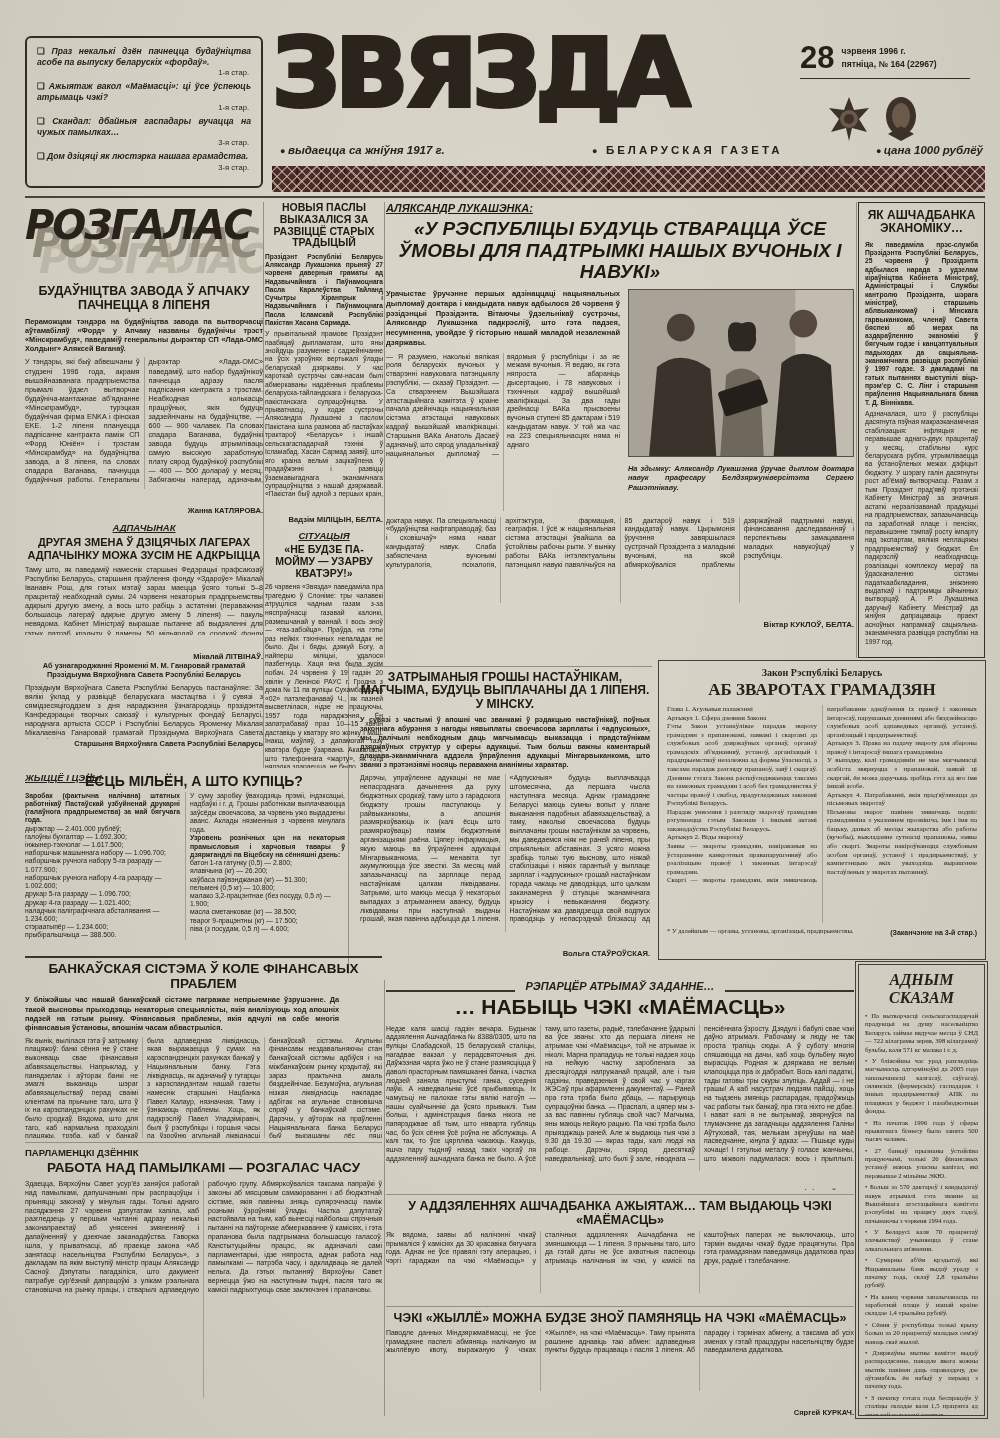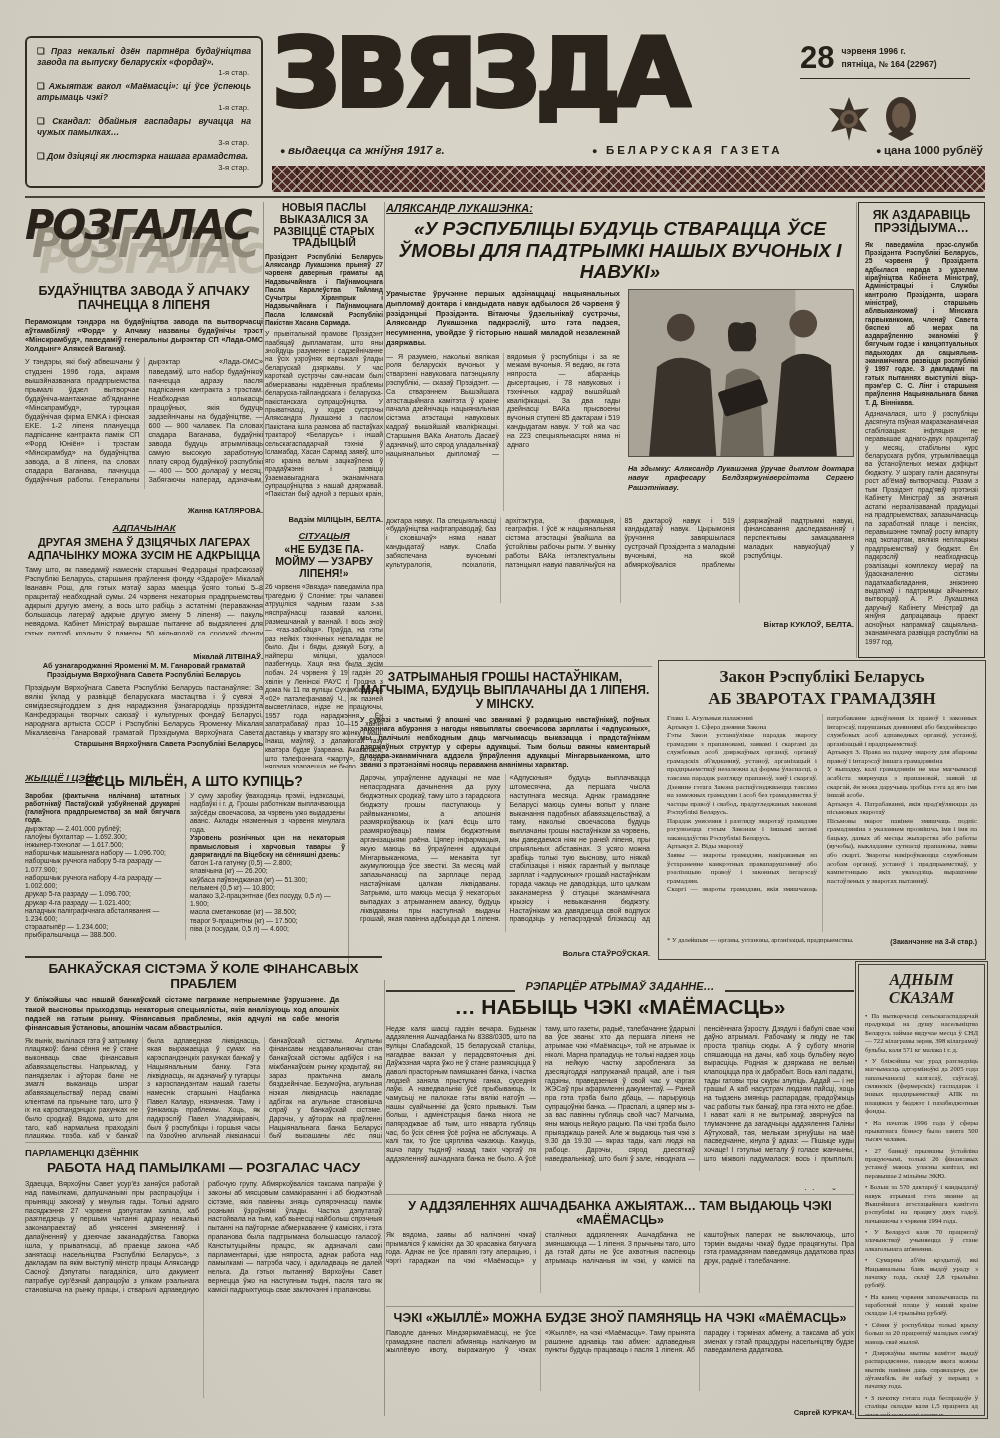--- a/index.html
+++ b/index.html
@@ -31,21 +31,21 @@
   }
   #dateblock { position:absolute; left:528px; top:14px; width:185px; }
   #day { font-size:31px; font-weight:bold; float:left; margin-right:7px; line-height:.9; }
   .dateline { font-size:8.6px; font-weight:bold; line-height:1.3; padding-top:2px; }
   #date-rule { clear:both; border-top:1.6px solid #332d26; margin-top:8px; width:170px; }
   #medals { position:absolute; left:556px; top:66px; width:150px; display:flex; gap:14px; align-items:center; }
   #tagline-row { position:absolute; left:272px; top:144px; width:713px; height:18px; font-size:11px; }
   .dotted:before { content:"● "; font-size:9px; }
   #founded { position:absolute; left:8px; top:0; font-weight:bold; font-style:italic; font-size:11.5px; }
   #paper-kind { position:absolute; left:320px; top:0; font-weight:bold; letter-spacing:3px; font-size:11.5px; }
-  #price-tag { position:absolute; right:2px; top:0; font-weight:bold; font-size:11.5px; }
+  #price-tag { position:absolute; right:2px; top:0; font-weight:bold; font-size:11.5px;font-style:italic; }
   #ornament { left:272px; top:166px; width:713px; height:26px;
     background-color:#4d2a23;
     background-image:
       repeating-linear-gradient(45deg, rgba(219,214,202,.55) 0 1.5px, transparent 1.5px 7px),
       repeating-linear-gradient(-45deg, rgba(219,214,202,.55) 0 1.5px, transparent 1.5px 7px),
       repeating-linear-gradient(90deg, rgba(0,0,0,.25) 0 2px, transparent 2px 24px);
   }
   #top-rule { left:25px; top:196px; width:960px; }
 
   
@@ -117,21 +117,21 @@
   #eco-body { font-size:6.7px; height:250px; }
 
   
   #teachers { left:352px; top:666px; width:300px; height:308px; padding:4px 2px 0 8px; border-top:1px solid #95907f; overflow:hidden; }
   #tea-title { font-size:12px; margin-bottom:5px; }
   #tea-lead { font-size:7.1px; line-height:1.27; margin-bottom:4px; }
   #tea-body { font-size:7px; height:158px; }
 
   
   #law { left:658px; top:660px; width:328px; height:300px; border:1.2px solid #45403a; padding:6px 8px 4px; font-family:"Liberation Serif", serif; overflow:hidden; }
-  #law-sup { font-size:17px; font-weight:bold; text-align:center; }
+  #law-sup { font-size:10px; font-weight:bold; text-align:center; }
   #law-title { font-size:17px; font-weight:bold; text-align:center; margin:2px 0 5px; }
   #law-body { font-size:6.9px; line-height:1.24; text-align:justify; column-count:2; column-gap:10px; column-rule:1px solid #a6a092; height:218px; white-space:pre-line; }
   #law-foot { display:flex; justify-content:space-between; margin-top:4px; font-size:6.6px; }
   #law-foot .continued { font-family:"Liberation Sans", sans-serif; }
 
   
   #reporter { left:386px; top:980px; width:468px; height:210px; overflow:hidden; }
   #rep-kicker-row { display:flex; align-items:flex-end; gap:10px; }
   #rep-kicker-row .bar { flex:1; height:2px; background:#3a342c; }
   #rep-kicker { font-size:11px; font-weight:bold; font-style:italic; white-space:nowrap; }
@@ -163,21 +163,21 @@
   .one-item:before { content:"•  "; }
 </style>
 </head>
 <body>
 
 <div class="page" aria-label="ЗВЯЗДА">
 
   <div class="abs" id="teasers">
 
       <div class="teaser-item">
-        <span class="t">Праз некалькі дзён партнёра будаўніцтва завода па выпуску беларускіх «фордаў».</span>
+        <span class="t">Праз некалькі дзён пачнецца будаўніцтва асобе па выпуску беларускіх «фордаў».</span>
         <div class="teaser-page">1-я стар.</div>
       </div>
 
       <div class="teaser-item">
         <span class="t">Ажыятаж вакол «Маёмасці»: ці ўсе ўспеюць атрымаць чэкі?</span>
         <div class="teaser-page">1-я стар.</div>
       </div>
 
       <div class="teaser-item">
         <span class="t">Скандал: дбайныя гаспадары вучацца на чужых памылках…</span>
@@ -292,21 +292,21 @@
 
   <div class="abs" id="colB">
     <article>
       <h2 class="headline" id="amb-title">НОВЫЯ ПАСЛЫ ВЫКАЗАЛІСЯ ЗА РАЗВІЦЦЁ СТАРЫХ ТРАДЫЦЫЙ</h2>
       <p class="lead" id="amb-lead">Прэзідэнт Рэспублікі Беларусь Аляксандр Лукашэнка прыняў 27 чэрвеня даверныя граматы ад Надзвычайнага і Паўнамоцнага Пасла Каралеўства Тайланд Сучытры Хіранпрык і Надзвычайнага і Паўнамоцнага Пасла Ісламскай Рэспублікі Пакістан Хасана Сармада.</p>
       <div class="bodytext clip" id="amb-body">У прывітальнай прамове Прэзідэнт паабяцаў дыпламатам, што яны знойдуць разуменне і садзейнічанне на ўсіх узроўнях вертыкалі ўлады беларускай дзяржавы. У час кароткай сустрэчы сам-насам былі абмеркаваны надзённыя праблемы беларуска-тайландскага і беларуска-пакістанскага супрацоўніцтва. У прыватнасці, у ходзе сустрэчы Аляксандра Лукашэнкі з паслом Пакістана ішла размова аб пастаўках трактароў «Беларусь» і іншай сельскагаспадарчай тэхнікі ў Ісламабад. Хасан Сармад заявіў, што яго краіна вельмі зацікаўлена ў прадаўжэнні і развіцці ўзаемавыгаднага эканамічнага супрацоўніцтва з нашай дзяржавай. «Пакістан быў адной з першых краін, якія прызналі незалежнасць Беларусі ў 1991 годзе. Прыступіўшы да абавязкаў Надзвычайнага і Паўнамоцнага Пасла ў Беларусі, я зраблю ўсё магчымае, каб адносіны паміж нашымі дзяржавамі працягвалі развівацца ў канструктыўным напрамку», — сказаў Хасан Сармад.</div>
       <div class="byline">Вадзім МІЛІЦЫН, БЕЛТА.</div>
     </article>
     <article>
       <span class="kicker" id="sit-kicker">СІТУАЦЫЯ</span>
-      <h2 class="headline" id="sit-title">«НЕ БУДЗЕ ПА-МОЙМУ — УЗАРВУ ЛІПЕНЯ!»</h2>
+      <h2 class="headline" id="sit-title">«НЕ БУДЗЕ ПА-МОЙМУ — УЗАРВУ КВАТЭРУ!»</h2>
       <div class="bodytext clip" id="sit-body">26 чэрвеня «Звязда» паведаміла пра трагедыю ў Слоніме: тры чалавекі атруціліся чадным газам з-за няспраўнасці газавай калонкі, размешчанай у ваннай. І вось зноў — «газ-забойца». Праўда, на гэты раз нейкіх тэхнічных непаладак не было. Ды і бяды, дзякуй Богу, а найперш міліцыі, удалося пазбегнуць. Хаця яна была зусім побач. 24 чэрвеня ў 19 гадзін 20 хвілін у Ленінскі РАУС г. Гродна з дома № 11 па вуліцы Сухамбаева па «02» патэлефанаваў Ч., як пазней высветлілася, нідзе не працуючы, 1957 года нараджэння. Ён запатрабаваў праз 10—15 хвілін даставіць у кватэру яго жонку і маці. Інакш, маўляў, з дапамогай газу кватэра будзе ўзарвана. Аказалася, што тэлефоннага «жарту», як гэта нярэдка здараецца, не было,</div>
       <div class="continued">(Заканчэнне на 3-й стар.)</div>
     </article>
   </div>
 
   <article class="abs" id="center">
     <div id="luk-kicker" class="headline" style="text-align:left; font-style:italic;">АЛЯКСАНДР ЛУКАШЭНКА:</div>
     <h1 class="headline" id="luk-title">«У РЭСПУБЛІЦЫ БУДУЦЬ СТВАРАЦЦА ЎСЕ ЎМОВЫ ДЛЯ ПАДТРЫМКІ НАШЫХ ВУЧОНЫХ І НАВУКІ»</h1>
     <div id="luk-row">
       <div id="luk-left">
@@ -327,21 +327,21 @@
           <rect x="92" y="96" width="46" height="26" rx="3" transform="rotate(-18 115 109)" fill="#241f1a"></rect>
         </svg>
         <p id="photo-caption">На здымку: Аляксандр Лукашэнка ўручае дыплом доктара навук прафесару Белдзяржуніверсітэта Сергею Рашэтнікаву.</p>
       </div>
     </div>
     <div class="bodytext cols4 clip" id="luk-body2">доктара навук. Па спецыяльнасці «будаўніцтва нафтаправодаў, баз і сховішчаў» няма нават кандыдатаў навук. Слаба забяспечана вучонымі культуралогія, псіхалогія, архітэктура, фармацыя, геаграфія. І ўсё ж нацыянальная сістэма атэстацыі ўвайшла ва ўстойлівы рабочы рытм. У выніку работы ВАКа інтэлектуальны патэнцыял навукі павялічыўся на 85 дактароў навук і 519 кандыдатаў навук. Цырымонія ўручэння завяршылася сустрэчай Прэзідэнта з маладымі вучонымі, на якой абмяркоўваліся праблемы дзяржаўнай падтрымкі навукі, фінансавання даследаванняў і перспектывы замацавання маладых навукоўцаў у рэспубліцы.</div>
     <div class="byline" id="luk-byline">Віктар КУКЛОЎ, БЕЛТА.</div>
   </article>
 
   <article class="abs" id="economy">
-    <h2 class="headline" id="eco-title">ЯК АЗДАРАВІЦЬ ПРЭЗІДЫУМА…</h2>
+    <h2 class="headline" id="eco-title">ЯК АШЧАДБАНКА ЭКАНОМІКУ…</h2>
     <p class="lead" id="eco-lead">Як паведаміла прэс-служба Прэзідэнта Рэспублікі Беларусь, 25 чэрвеня ў Прэзідэнта адбылася нарада з удзелам кіраўніцтва Кабінета Міністраў, Адміністрацыі і Службы кантролю Прэзідэнта, шэрага міністраў, старшынь аблвыканкомаў і Мінскага гарвыканкома, членаў Савета бяспекі аб мерах па аздараўленню эканомікі ў бягучым годзе і канцэптуальных падыходах да сацыяльна-эканамічнага развіцця рэспублікі ў 1997 годзе. З дакладамі па гэтых пытаннях выступілі віцэ-прэм'ер С. С. Лінг і старшыня праўлення Нацыянальнага банка Т. Д. Віннікава.</p>
     <div class="bodytext clip" id="eco-body">Адзначалася, што ў рэспубліцы дасягнута пэўная макраэканамічная стабілізацыя: інфляцыя не перавышае аднаго-двух працэнтаў у месяц, стабільны курс беларускага рубля, утрымліваецца ва ўстаноўленых межах дэфіцыт бюджэту. У шэрагу галін дасягнуты рост аб'ёмаў вытворчасці. Разам з тым Прэзідэнт прад'явіў прэтэнзіі Кабінету Міністраў за значныя астаткі нерэалізаванай прадукцыі на прадпрыемствах, запазычанасць па заработнай плаце і пенсіях, перавышэнне тэмпаў росту імпарту над экспартам, вялікія неплацяжы прадпрыемстваў у бюджэт. Ён падкрэсліў неабходнасць рэалізацыі комплексу мераў па ўдасканаленню сістэмы падаткаабкладання, зніжэнню выдаткаў і падтрымцы айчынных вытворцаў. А. Р. Лукашэнка даручыў Кабінету Міністраў да жніўня дапрацаваць праект асноўных напрамкаў сацыяльна-эканамічнага развіцця рэспублікі на 1997 год.</div>
 
   </article>
 
   <article class="abs" id="teachers">
     <h2 class="headline" id="tea-title">ЗАТРЫМАНЫЯ ГРОШЫ НАСТАЎНІКАМ, МАГЧЫМА, БУДУЦЬ ВЫПЛАЧАНЫ ДА 1 ЛІПЕНЯ. У МІНСКУ.</h2>
     <p class="lead" id="tea-lead">У сувязі з частымі ў апошні час званкамі ў рэдакцыю настаўнікаў, поўных законнага абурэння з нагоды нявыплаты своечасова зарплаты і «адпускных», мы палічылі неабходным даць магчымасць выказацца і прадстаўнікам дзяржаўных структур у сферы адукацыі. Тым больш важны каментарый планава-эканамічнага аддзела ўпраўлення адукацыі Мінгарвыканкома, што званкі з прэтэнзіямі носяць пераважна ананімны характар.</p>
     <div class="bodytext cols2 clip" id="tea-body">Дарэчы, упраўленне адукацыі не мае непасрэднага дачынення да руху бюджэтных сродкаў, таму што з гарадскога бюджэту грошы паступаюць у райвыканкомы, а апошнія размяркоўваюць іх (калі ёсць што размяркоўваць) паміж бюджэтнымі арганізацыямі раёна. Цяпер інфармацыя, якую маюць ва ўпраўленні адукацыі Мінгарвыканкома, — менавіта тут акумулююцца ўсе звесткі. За месяц май запазычанасці па зарплаце перад настаўнікамі цалкам ліквідаваны. Затрымкі, што маюць месца ў некаторых выпадках з атрыманнем авансу, будуць ліквідаваны пры наступнай выдачы грошай, якая павінна адбыцца да 1 ліпеня. «Адпускныя» будуць выплачвацца штомесячна, да першага чысла наступнага месяца. Аднак грамадзяне Беларусі маюць сумны вопыт у плане выканання падобных абавязацельстваў, а таму, наколькі своечасова будуць выплачаны грошы настаўнікам за чэрвень, мы даведаемся ніяк не раней ліпеня, пры спрыяльных абставінах. З усяго можна зрабіць толькі тую выснову, што ніякай стабілізацыі і ніякіх гарантый у выплаце зарплат і «адпускных» грошай настаўнікам горада чакаць не даводзіцца, што цалкам заканамерна ў сітуацыі эканамічнага крызісу і невыканання бюджэту. Настаўнікам жа давядзецца свой водпуск праводзіць у непасрэднай блізкасці ад рабочага месца і быць гатовымі прыбыць на службу па чарговую порцыю грашовых знакаў, што ім належыць.</div>
     <div class="byline">Вольга СТАЎРОЎСКАЯ.</div>

